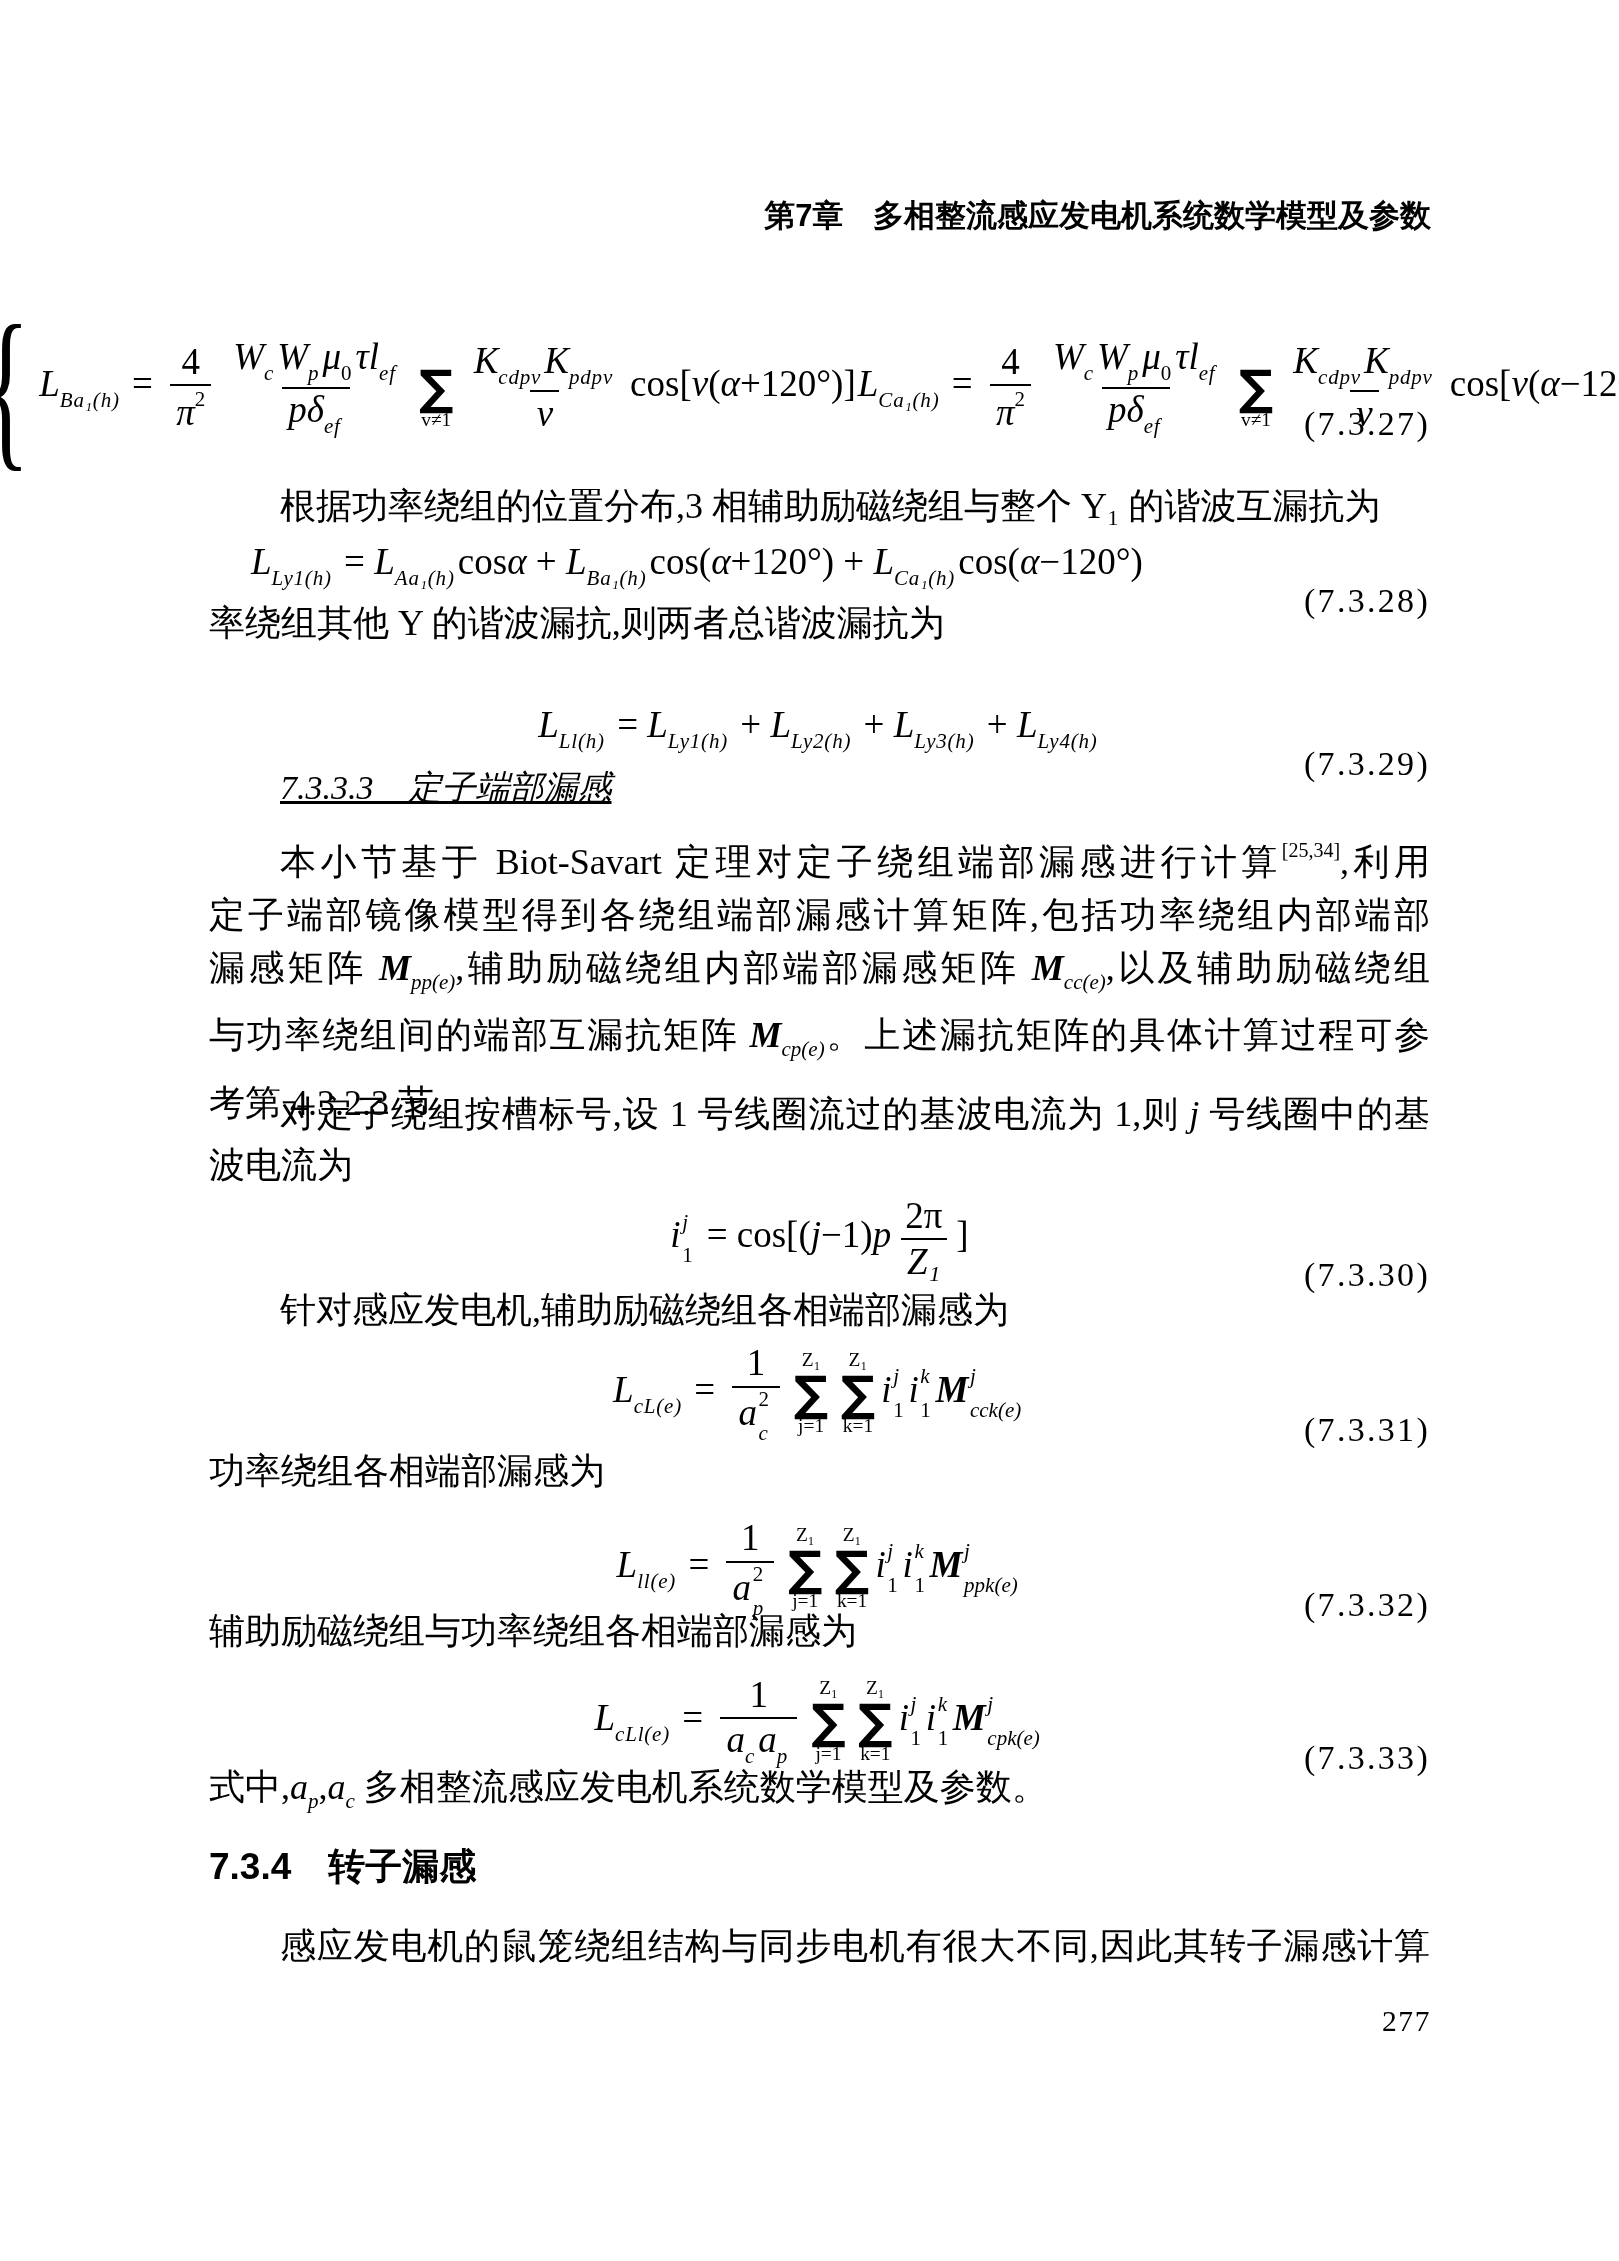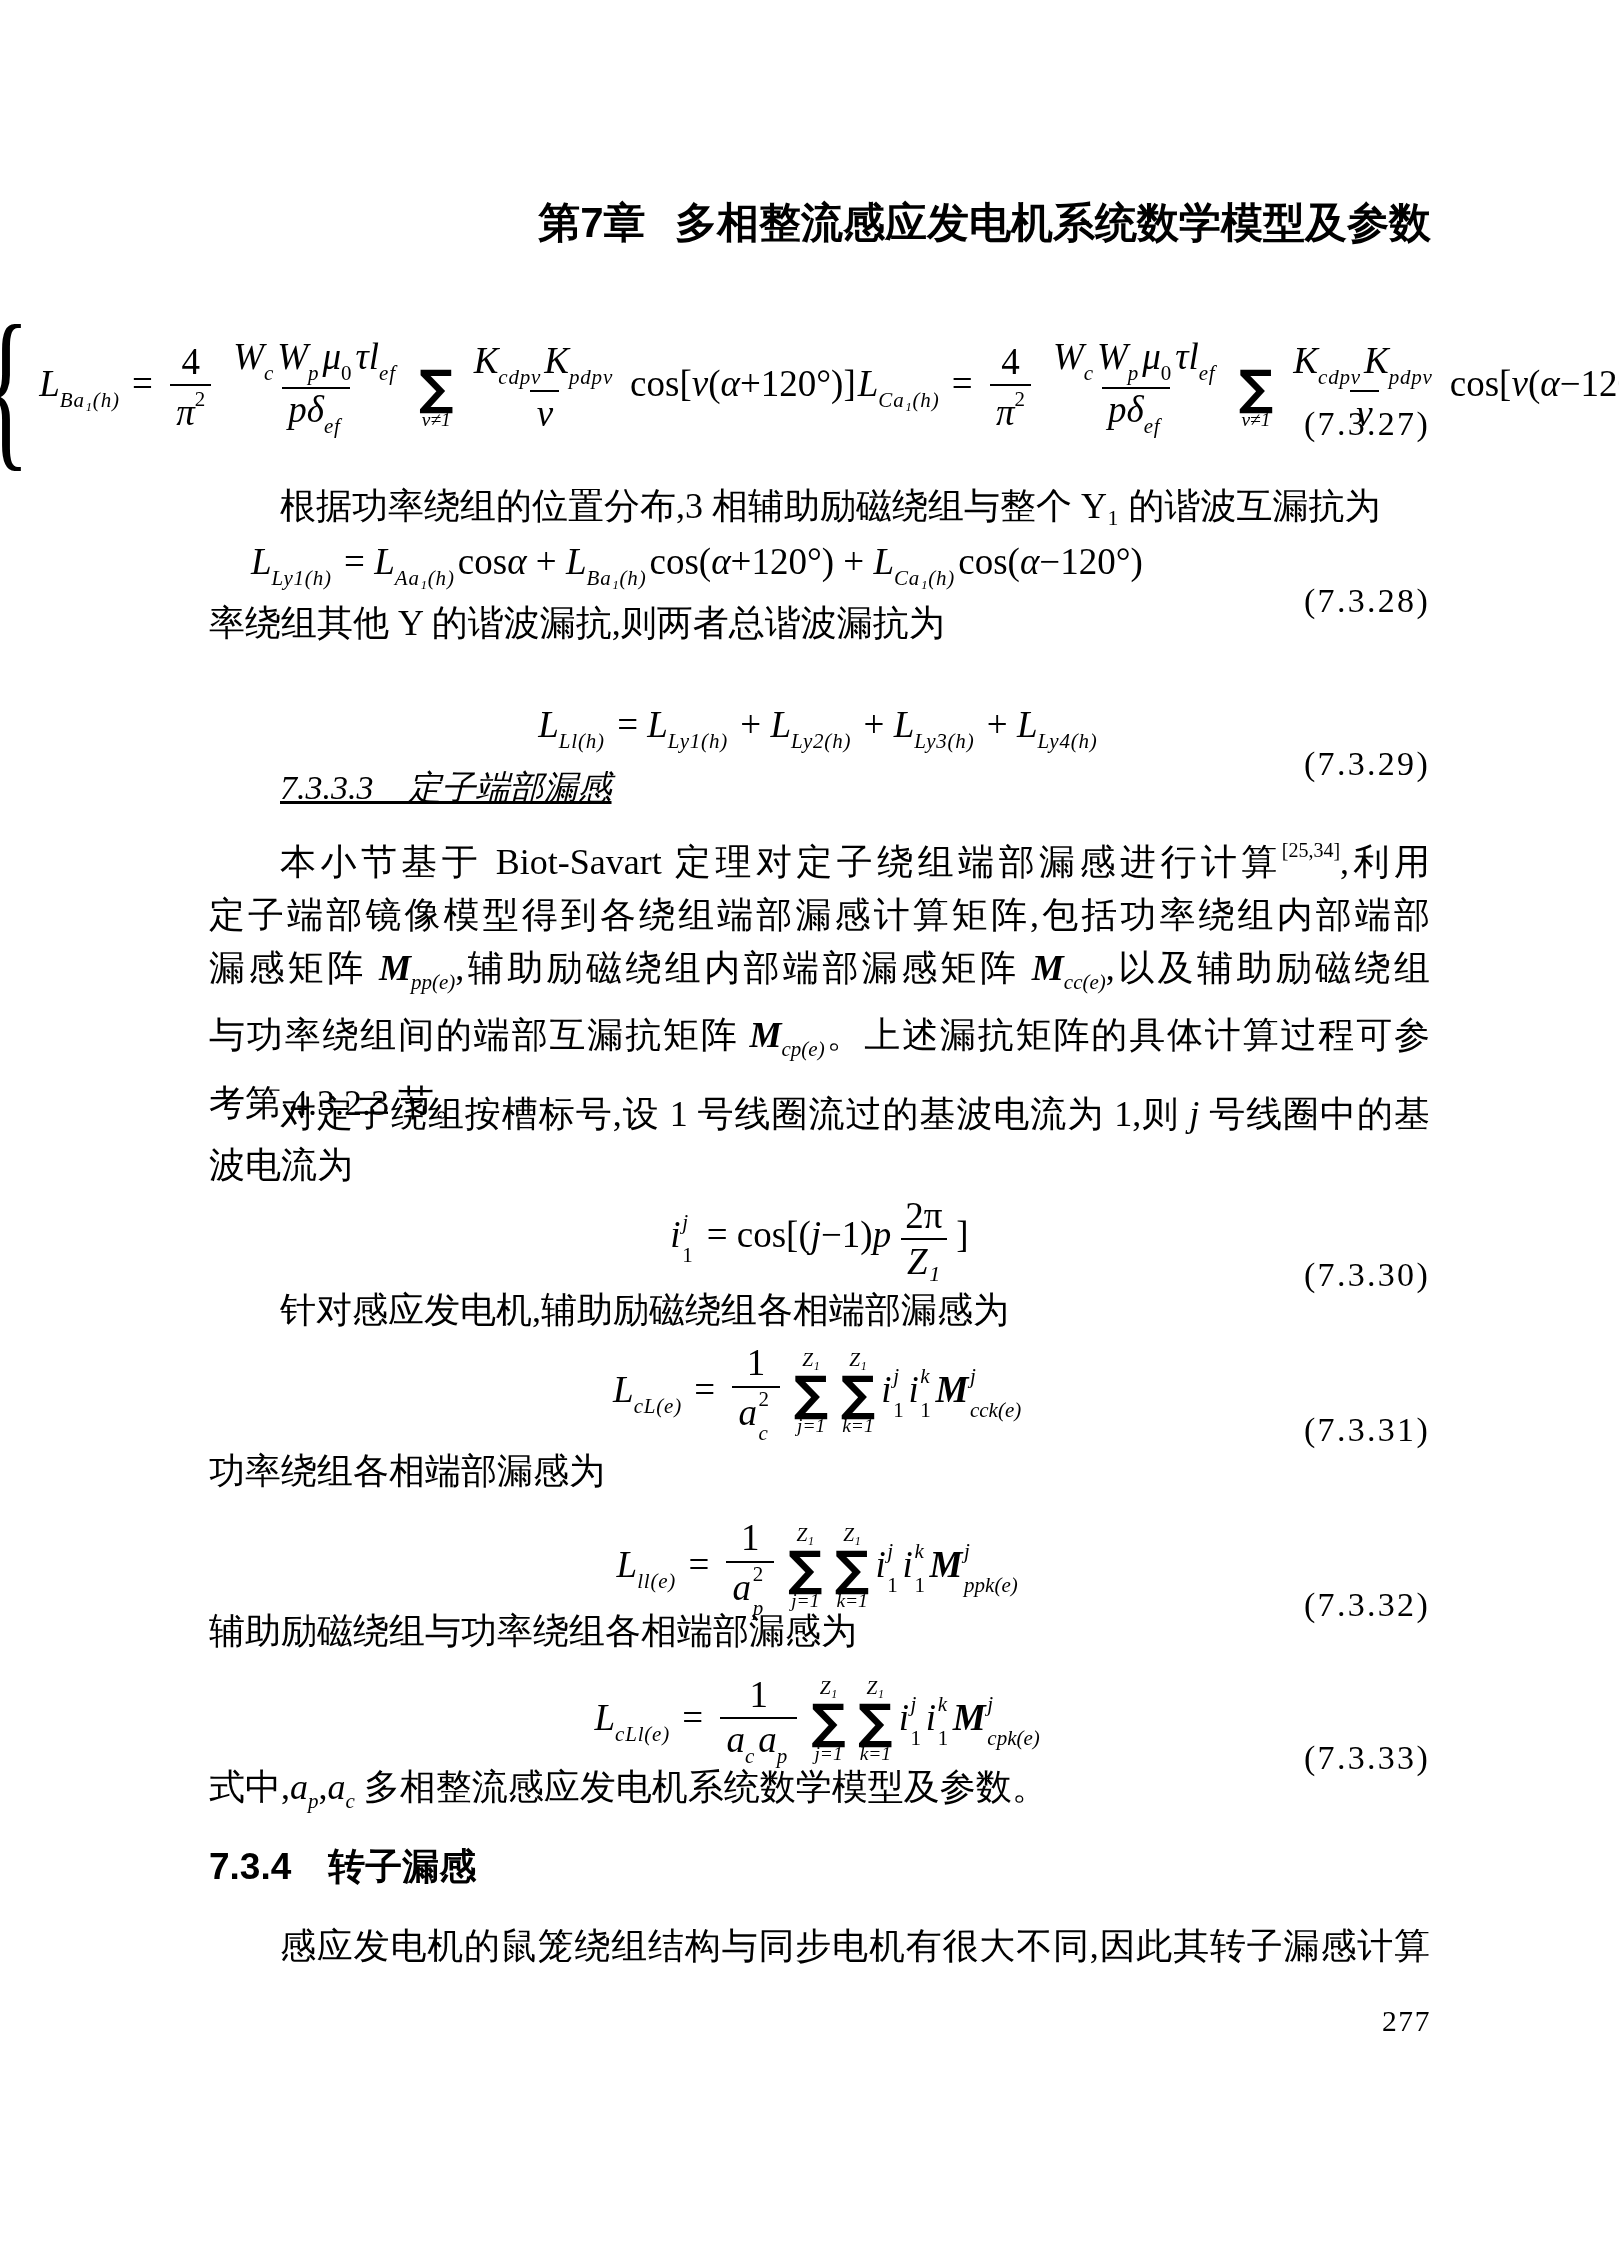--- a/index.html
+++ b/index.html
@@ -6,21 +6,21 @@
   .page{position:relative;width:1620px;height:2261px;background:#ffffff;color:#000;
         font-family:"Liberation Serif","DejaVu Serif",serif;overflow:hidden;}
   .abs{position:absolute;left:209px;width:1221px;}
   .para{font-size:36px;line-height:43px;}
   .lh62{line-height:48px;}
   .lh66{line-height:51px;}
   .lh68{line-height:53px;}
   .indent{text-indent:71px;}
   .fill{text-align:justify;text-align-last:justify;}
   .chapter-header{position:absolute;top:195px;right:189px;
-        font-family:"Liberation Sans","DejaVu Sans",sans-serif;font-weight:700;font-size:42px;}
+        font-family:"Liberation Sans","DejaVu Sans",sans-serif;font-weight:700;font-size:31px;}
   .chapter-header .gap{margin-right:29.5px;}
   .sec-kai{font-style:italic;font-size:34px;}
   .sec-hei{font-family:"Liberation Sans","DejaVu Sans",sans-serif;font-weight:700;font-size:37px;}
   .pagenum{position:absolute;top:2005px;right:189px;font-size:29.5px;letter-spacing:1.6px;}
 
   
   .eq-block{position:absolute;left:209px;width:1221px;display:flex;align-items:center;justify-content:center;}
   .eq-left{justify-content:flex-start;padding-left:42px;box-sizing:border-box;}
   .eqnum{position:absolute;right:0;top:50%;transform:translateY(-50%);font-size:34px;letter-spacing:2.3px;margin-top:36px;}
   .eqrow{font-size:37px;white-space:nowrap;}
@@ -28,21 +28,21 @@
   .u{font-style:normal;}
   .mm{font-weight:700;}
   .sb{font-size:21px;font-style:italic;vertical-align:-11px;margin-right:3.1px;letter-spacing:0.8px;}
   .sp{font-size:21px;vertical-align:18.6px;}
   .up{font-style:normal !important;}
   .frac{display:inline-flex;flex-direction:column;align-items:center;vertical-align:middle;margin:0 7.8px;}
   .fn,.fd{padding:1.6px 6.2px;line-height:1.1;text-align:center;}
   .fd{border-top:2.3px solid #000;}
   .sum{display:inline-flex;flex-direction:column;align-items:center;vertical-align:middle;margin:0 6.2px;}
   .sg{font-size:48px;line-height:0.9;font-family:"DejaVu Sans","Liberation Sans",sans-serif;font-weight:600;}
-  .sl{font-size:19.4px;font-style:italic;line-height:1.15;min-height:22.5px;}
+  .sl{font-size:19.4px;line-height:1.15;min-height:22.5px;}
   .st{display:inline-flex;flex-direction:column;align-items:flex-start;vertical-align:middle;
       font-size:21px;line-height:1;font-style:italic;gap:12.4px;margin:0 4.7px 0 1.6px;}
   .sys{display:flex;align-items:center;}
   .brace{font-size:177px;line-height:195px;transform:scaleX(0.55);transform-origin:center;
          display:inline-block;margin-right:-9.3px;font-weight:400;}
   .rows{display:flex;align-items:flex-start;gap:2px;}
   .iv{font-style:italic;}
   .isb{font-size:21px;font-style:italic;vertical-align:-9.3px;}
   .supref{font-size:20px;vertical-align:17px;}
 </style>

